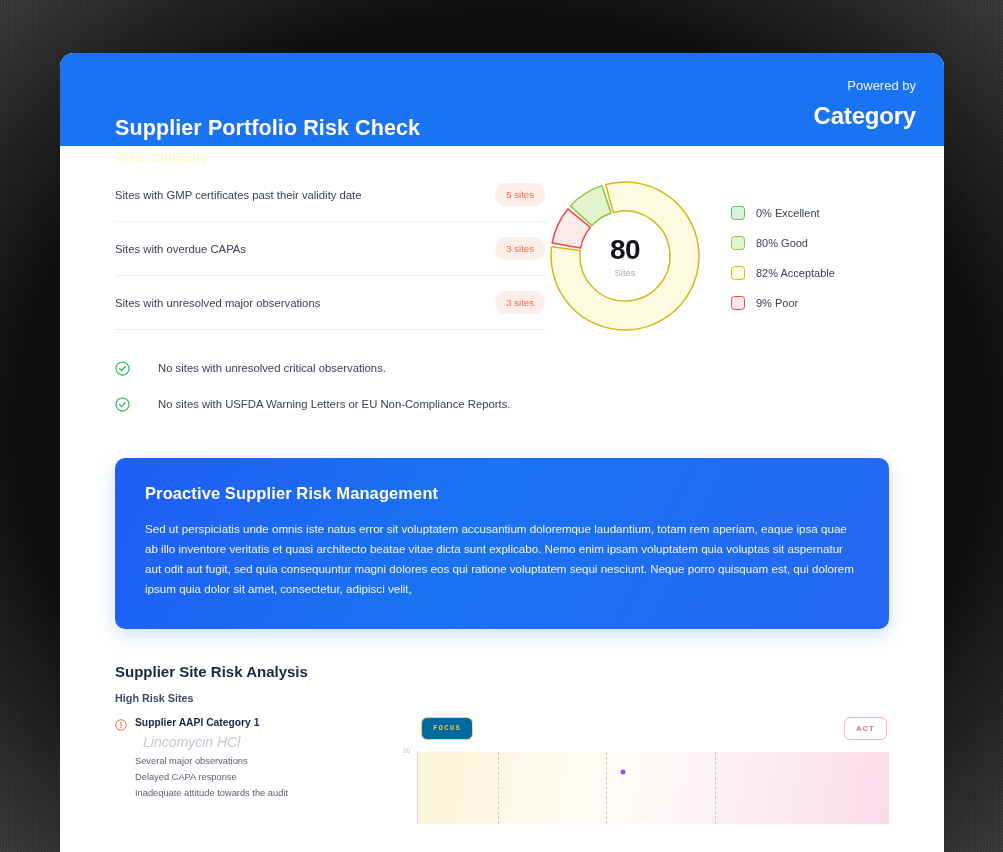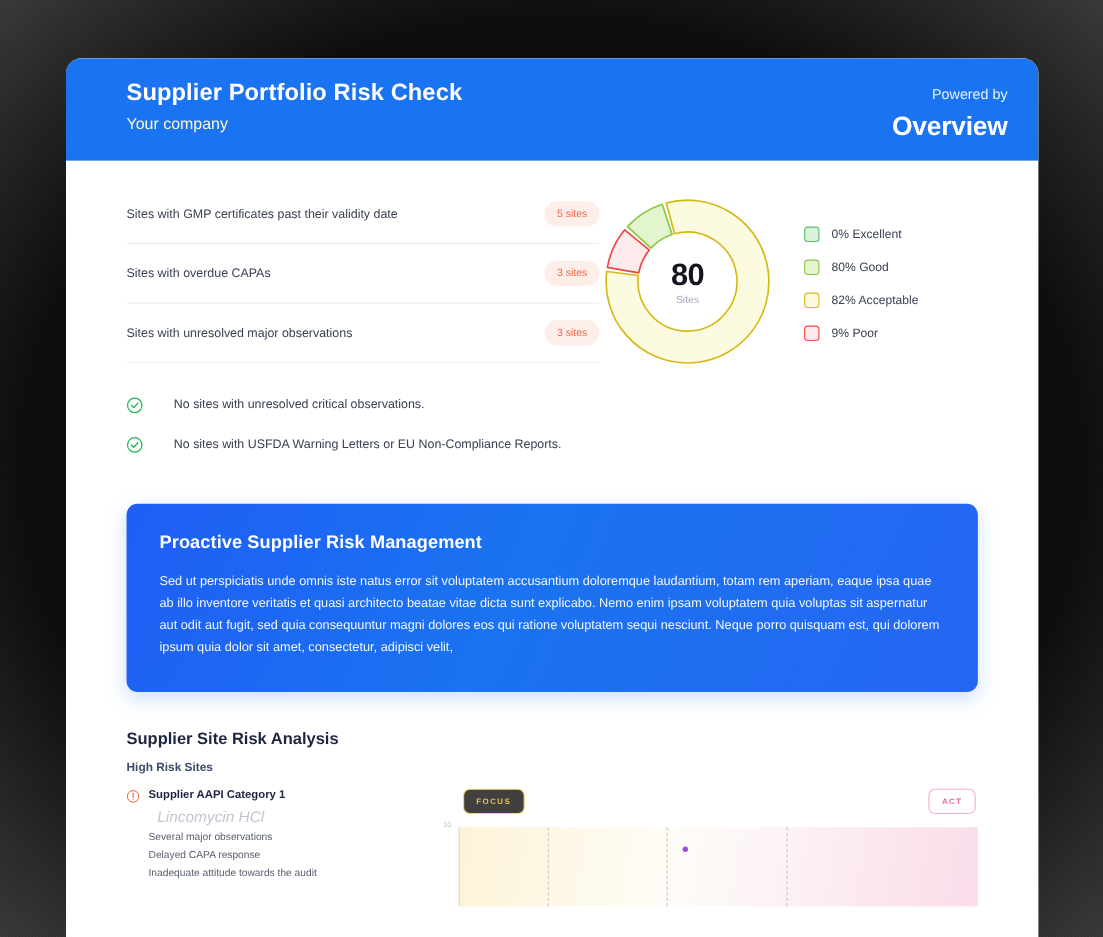--- a/index.html
+++ b/index.html
@@ -54,20 +54,21 @@
     display: flex;
     justify-content: space-between;
     align-items: flex-start;
     color: #fff;
   }
   .hdr-left .title {
     font-size: 21.5px;
     font-weight: bold;
     letter-spacing: .1px;
     line-height: 1.25;
+    margin-top: 44px;
   }
   .hdr-left .subtitle {
     font-size: 14.5px;
     margin-top: 7px;
     color: #fef9c3;
     font-weight: 400;
   }
   .hdr-right { text-align: right; padding-top: 7px; }
   .hdr-right .powered { font-size: 13px; color: #eaf1ff; font-weight: 400;}
   .hdr-right .brand {
@@ -175,21 +176,21 @@
   .site-sub { font-size: 14px; color: #c2c6d0; margin: 5px 0 0 28px; font-style: italic; }
   .site-item { font-size: 9.3px; color: #5a6070; margin: 6px 0 0 20px; }
 
   
   .chart-col { flex: 1; position: relative; padding-left: 22px;}
   .chart-badges { display: flex; justify-content: space-between; padding: 0 2px 0 14px;}
   .badge {
     font-size: 7.2px; letter-spacing: 1.3px; font-weight: bold;
     border-radius: 6px; padding: 6px 11px;
   }
-  .badge.focus { color: #e8c44a; border: 1.3px solid #f2d975; background:#404040; }
+  .badge.focus { color: #e8c44a; border: 1.3px solid #f2d975; background:#0369a1;font-family:Liberation Mono, monospace; }
   .badge.act  { color: #ef5f87; border: 1.3px solid #f7b0c4; background:#fff; }
 
   .plot-wrap { position: relative; margin-top: 12px; }
   .y-tick { position:absolute; left:-4px; top:-5px; font-size:6.5px; color:#b9bdc8;}
   .plot {
     position: relative;
     height: 72px;
     margin-left: 10px;
     border-left: 1.4px solid #d8d5cd;
     background: linear-gradient(100deg,
@@ -212,21 +213,21 @@
 
 <div id="card">
 
   <div class="report-header">
     <div class="hdr-left">
       <div class="title">Supplier Portfolio Risk Check</div>
       <div class="subtitle">Your company</div>
     </div>
     <div class="hdr-right">
       <div class="powered">Powered by</div>
-      <div class="brand">Overview</div>
+      <div class="brand">Category</div>
     </div>
   </div>
 
   <div class="body-wrap">
 
 
     <div class="overview-grid">
       <div class="ov-left">
 
         <div class="risk-row">

